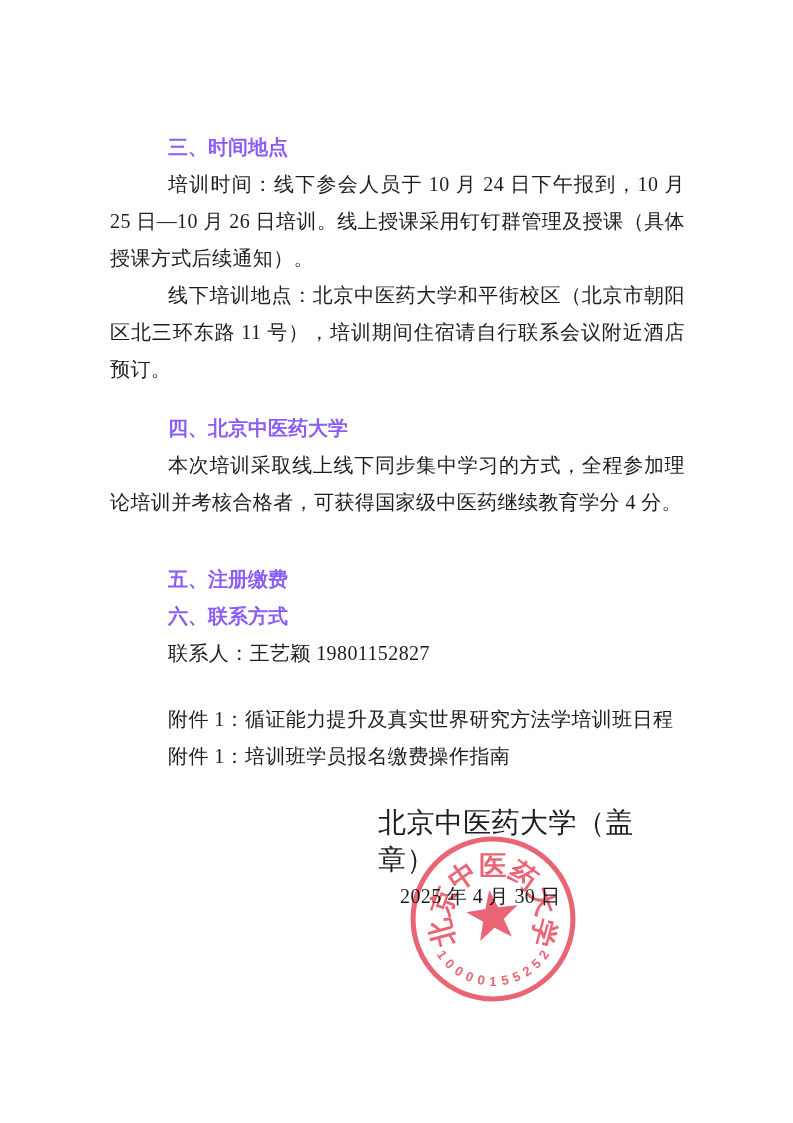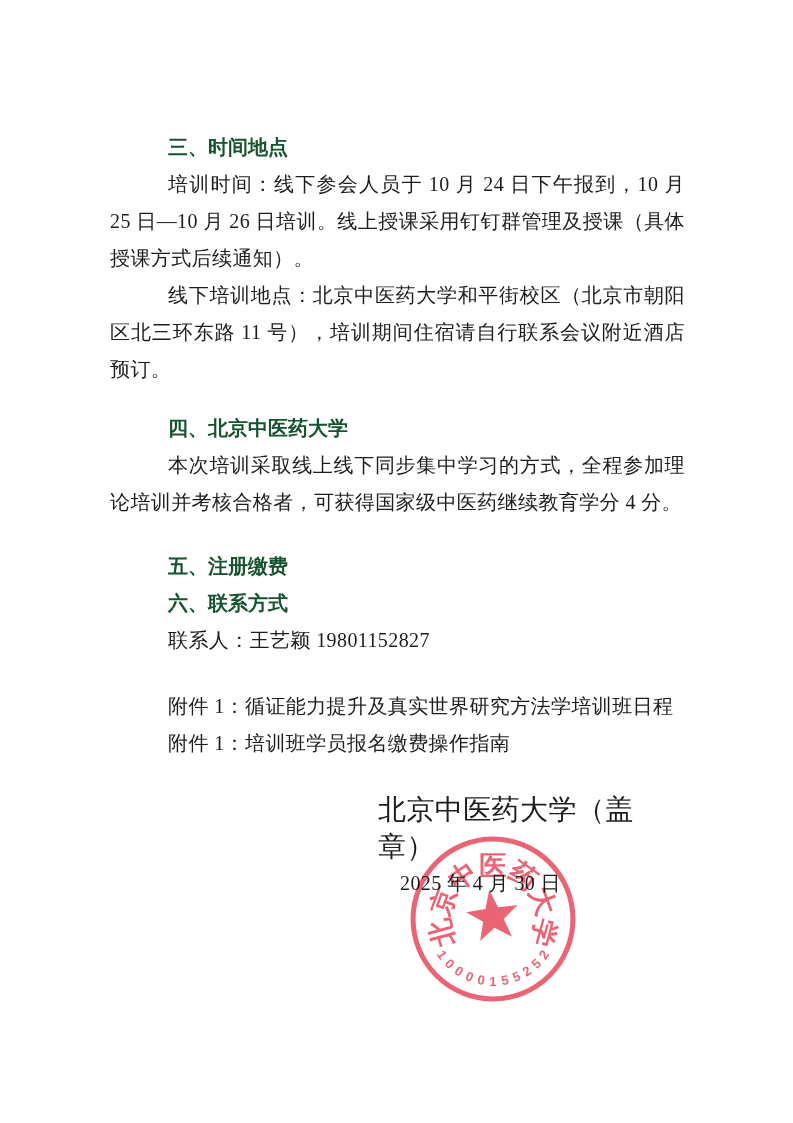--- a/index.html
+++ b/index.html
@@ -3,29 +3,29 @@
 <meta charset="utf-8">
 <style>
   html,body{margin:0;padding:0;}
   body{
     width:793px;height:1123px;background:#ffffff;position:relative;overflow:hidden;
     font-family:"Liberation Serif","DejaVu Serif",serif;color:#1c1c1c;
   }
   .content{position:absolute;left:110px;top:129px;width:575px;}
   .sec-title{
     font-family:"Liberation Sans","DejaVu Sans",sans-serif;font-weight:bold;
-    font-size:20px;line-height:37px;margin:0;padding-left:58px;color:#14532d;
+    font-size:20px;line-height:37px;margin:0;padding-left:58px;color:#8b5cf6;
   }
   .para{
     margin:0;font-size:20px;line-height:37px;text-align:justify;
     text-indent:58px;letter-spacing:0.4px;color:#1c1c1c;
   }
   .line{margin:0;font-size:20px;line-height:37px;padding-left:58px;letter-spacing:0.4px;}
   .mt-sec4{margin-top:22px;}
-  .mt-sec5{margin-top:27px;}
+  .mt-sec5{margin-top:40px;}
   .mt-sec6{}
   .attachments{margin-top:29px;}
   .sign-org{margin:29px 0 0 0;padding-left:268px;font-size:28px;line-height:37px;letter-spacing:0.4px;}
   .sign-date{margin:0;padding-left:290px;font-size:20px;line-height:37px;letter-spacing:0.4px;}
   .seal{
     position:absolute;left:408px;top:834px;width:170px;height:170px;
     opacity:0.85;mix-blend-mode:multiply;pointer-events:none;
   }
   .seal text{font-family:"Liberation Sans","DejaVu Sans",sans-serif;}
 </style>

